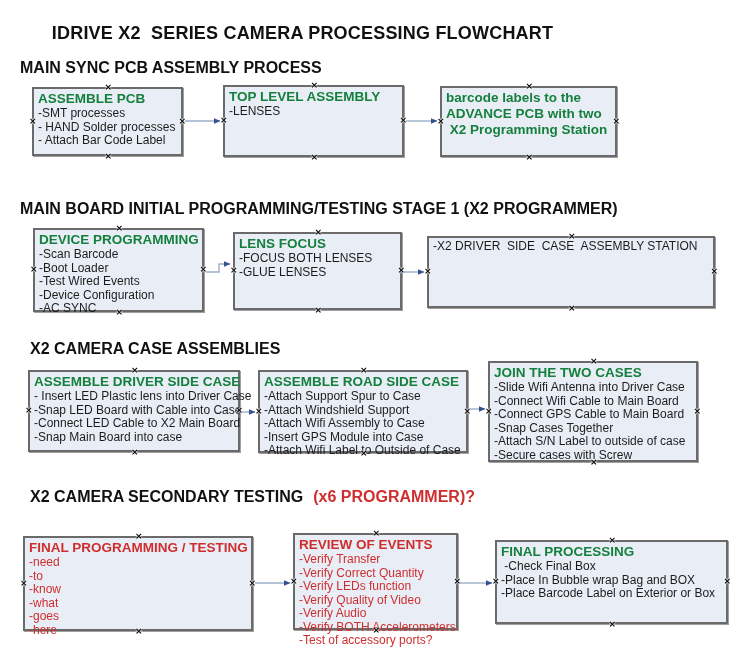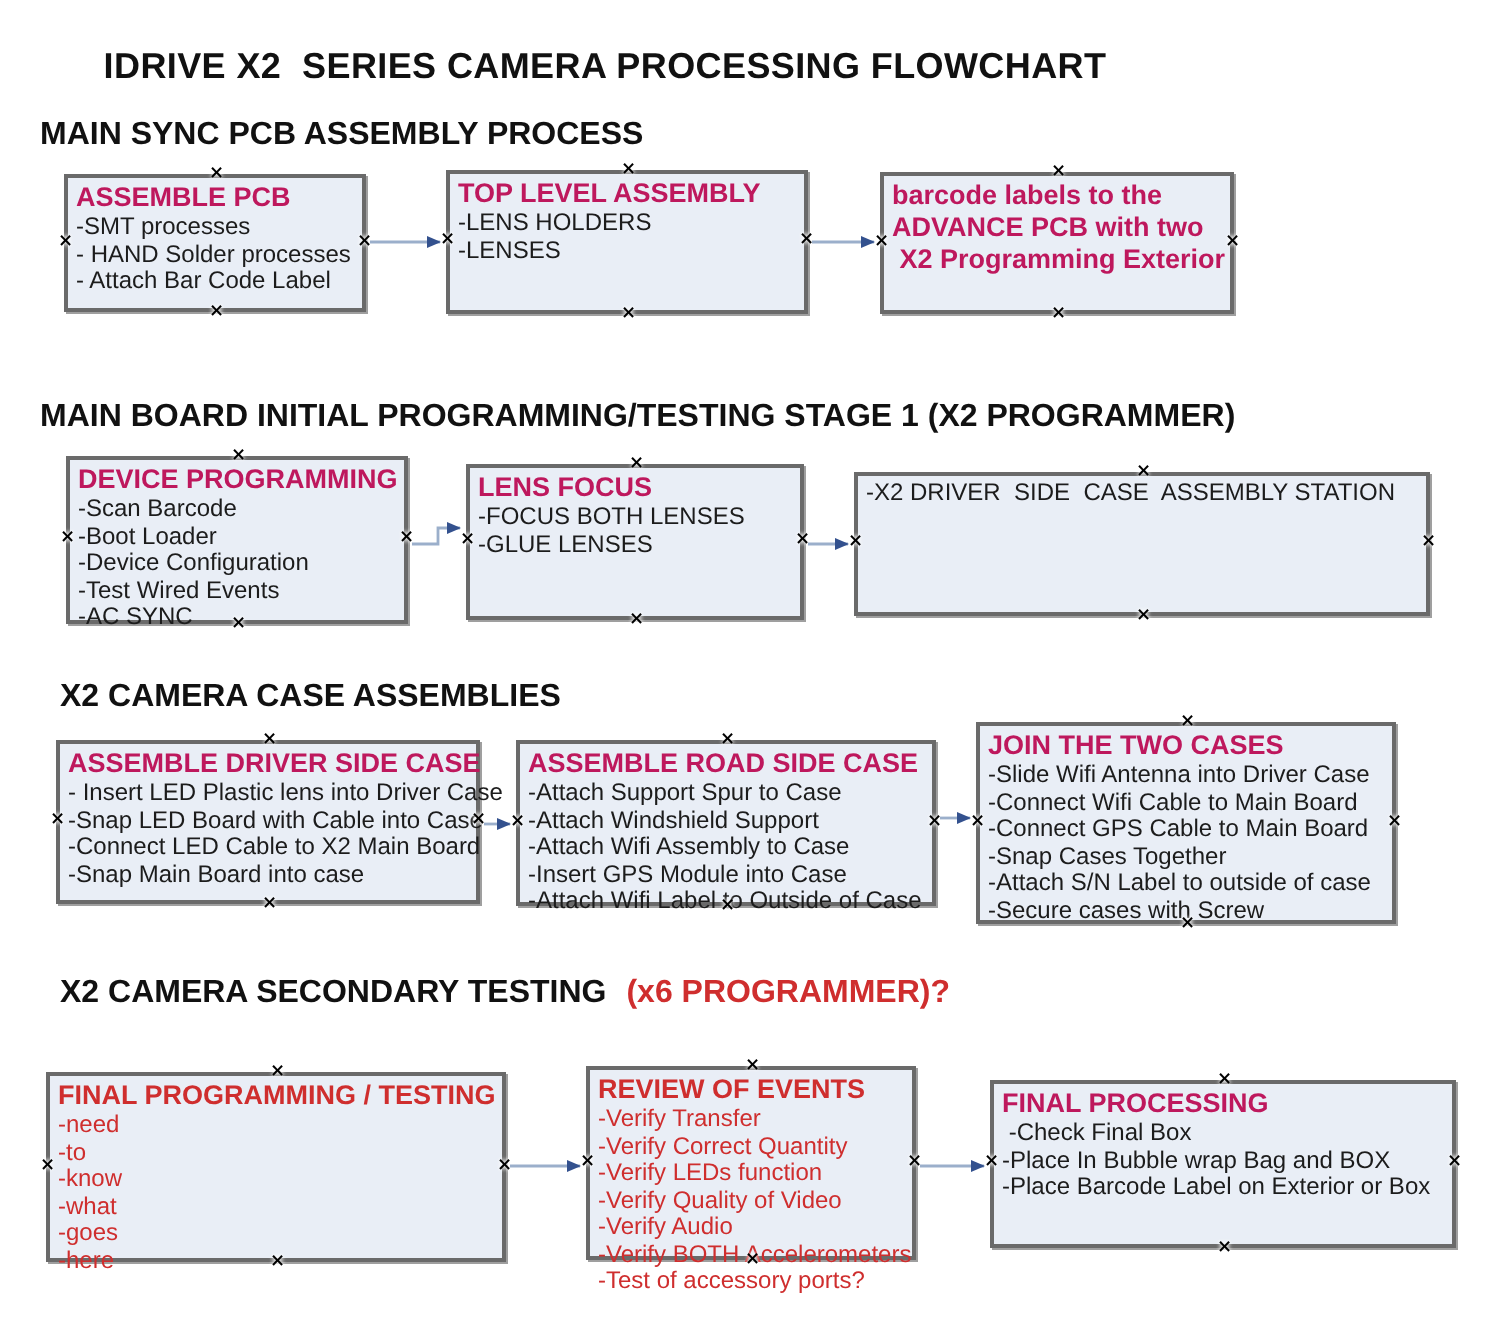--- a/index.html
+++ b/index.html
@@ -16,21 +16,21 @@
   #sec1{left:20px;top:59px}
   #sec2{left:20px;top:200px}
   #sec3{left:30px;top:340px}
   #sec4{left:30px;top:488px}
   .red-part{color:var(--red);margin-left:10px;}
   .fc-box{
     position:absolute;background:var(--fill);border:2px solid var(--bstroke);
     box-sizing:border-box;padding:2px 4px 0 4px;z-index:2;
     box-shadow:1px 1px 0 rgba(80,80,80,.55);
   }
-  .box-title{font-size:13.5px;font-weight:bold;line-height:16px;white-space:pre;color:#be185d;}
+  .box-title{font-size:13.5px;font-weight:bold;line-height:16px;white-space:pre;color:#15803d;}
   .item{font-size:12px;line-height:13.5px;white-space:pre;color:#1c1c1c;}
   .red .box-title,.red .item{color:var(--red);}
   .handle{
     position:absolute;font:bold 9px "DejaVu Sans",sans-serif;color:#000;line-height:8px;
     text-shadow:0 0 2px #fff,0 0 2px #fff;pointer-events:none;z-index:4;
   }
   .handle-t{top:-6px;left:50%;margin-left:-3px;}
   .handle-b{bottom:-6px;left:50%;margin-left:-3px;}
   .handle-l{left:-5px;top:50%;margin-top:-5px;}
   .handle-r{right:-5px;top:50%;margin-top:-5px;}
@@ -85,44 +85,43 @@
     <div class="item">- HAND Solder processes</div>
     <div class="item">- Attach Bar Code Label</div>
   <span class="handle handle-t">×</span>
       <span class="handle handle-b">×</span>
       <span class="handle handle-l">×</span>
       <span class="handle handle-r">×</span>
     </div>
 
   <div class="fc-box" id="box-b">
     <div class="box-title">TOP LEVEL ASSEMBLY</div>
-    <div class="item">-LENS HOLDERS</div>
     <div class="item">-LENSES</div>
   <span class="handle handle-t">×</span>
       <span class="handle handle-b">×</span>
       <span class="handle handle-l">×</span>
       <span class="handle handle-r">×</span>
     </div>
 
   <div class="fc-box" id="box-c">
     <div class="box-title">barcode labels to the</div>
     <div class="box-title">ADVANCE PCB with two</div>
-    <div class="box-title"> X2 Programming Exterior</div>
+    <div class="box-title"> X2 Programming Station</div>
   <span class="handle handle-t">×</span>
       <span class="handle handle-b">×</span>
       <span class="handle handle-l">×</span>
       <span class="handle handle-r">×</span>
     </div>
 
   <div class="fc-box" id="box-d">
     <div class="box-title">DEVICE PROGRAMMING</div>
     <div class="item">-Scan Barcode</div>
     <div class="item">-Boot Loader</div>
+    <div class="item">-Test Wired Events</div>
     <div class="item">-Device Configuration</div>
-    <div class="item">-Test Wired Events</div>
     <div class="item">-AC SYNC</div>
   <span class="handle handle-t">×</span>
       <span class="handle handle-b">×</span>
       <span class="handle handle-l">×</span>
       <span class="handle handle-r">×</span>
     </div>
 
   <div class="fc-box" id="box-e">
     <div class="box-title">LENS FOCUS</div>
     <div class="item">-FOCUS BOTH LENSES</div>

